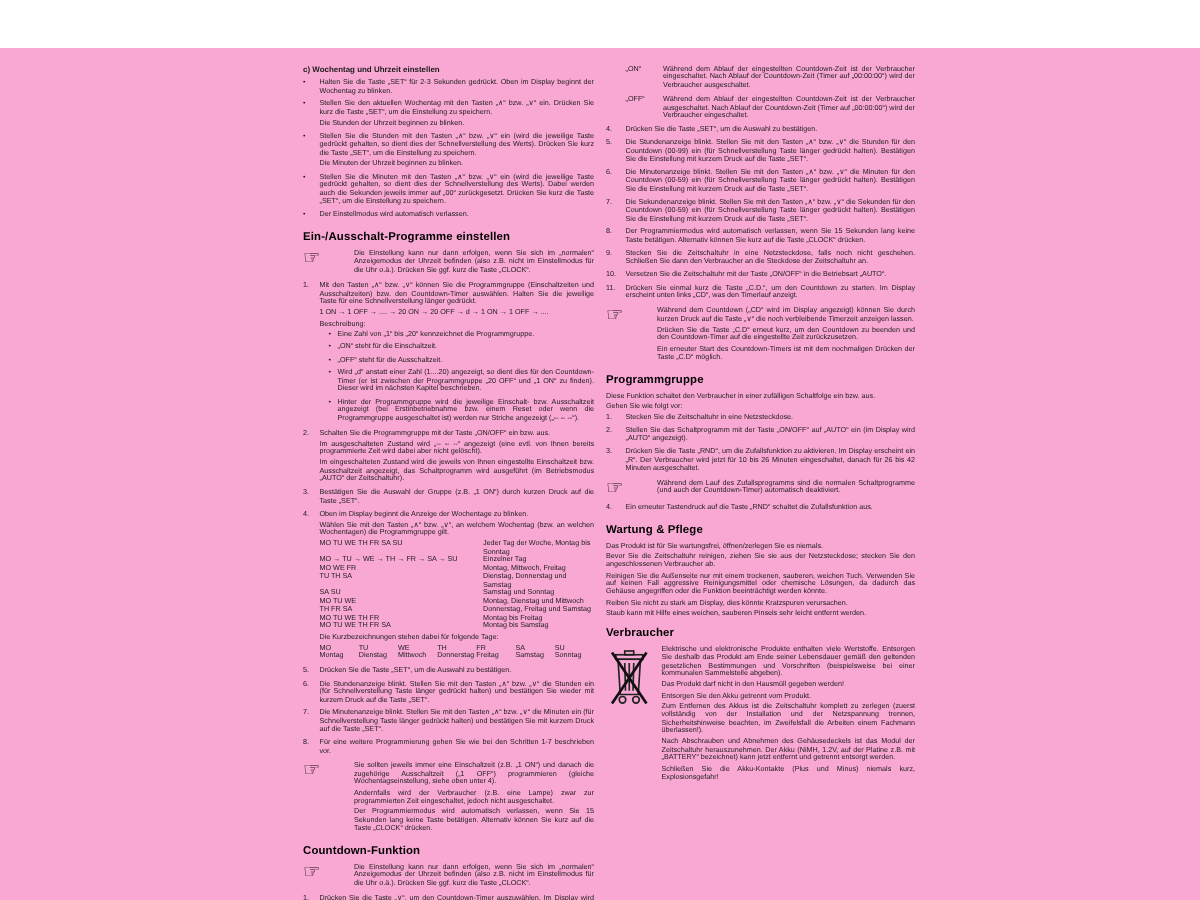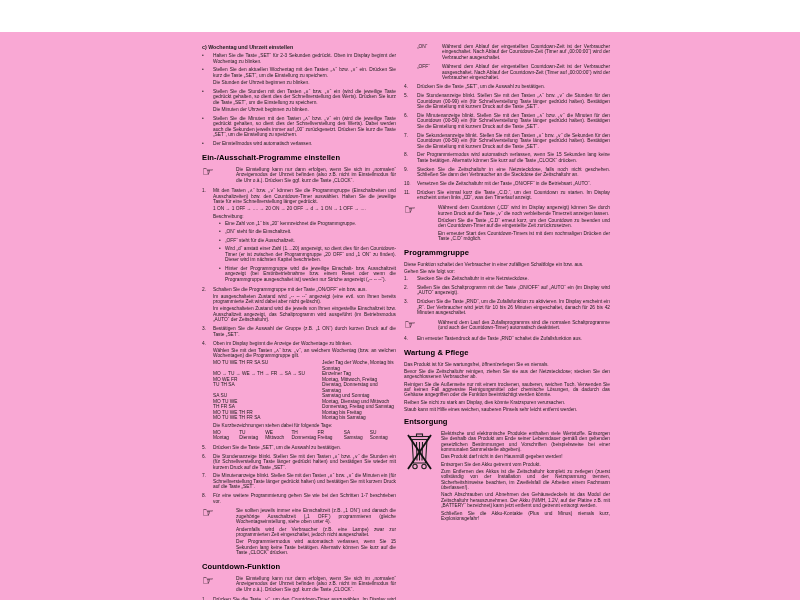--- a/index.html
+++ b/index.html
@@ -392,21 +392,21 @@
         </div>
     </div>
 
     <div class="head">Wartung &amp; Pflege</div>
     <p>Das Produkt ist für Sie wartungsfrei, öffnen/zerlegen Sie es niemals.</p>
     <p>Bevor Sie die Zeitschaltuhr reinigen, ziehen Sie sie aus der Netzsteckdose; stecken Sie den angeschlossenen Verbraucher ab.</p>
     <p>Reinigen Sie die Außenseite nur mit einem trockenen, sauberen, weichen Tuch. Verwenden Sie auf keinen Fall aggressive Reinigungsmittel oder chemische Lösungen, da dadurch das Gehäuse angegriffen oder die Funktion beeinträchtigt werden könnte.</p>
     <p>Reiben Sie nicht zu stark am Display, dies könnte Kratzspuren verursachen.</p>
     <p>Staub kann mit Hilfe eines weichen, sauberen Pinsels sehr leicht entfernt werden.</p>
 
-    <div class="head">Entsorgung</div>
+    <div class="head">Verbraucher</div>
     <div class="disp-wrap">
       <svg class="weee" width="25" height="42" viewBox="0 0 25 42">
         <g fill="none" stroke="#222" stroke-width="1.1">
           <rect x="9.5" y="1" width="6" height="2.5"></rect>
           <rect x="3.5" y="3.5" width="18" height="3"></rect>
           <path d="M5 6.5 L6.5 30 L18.5 30 L20 6.5 Z"></path>
           <line x1="9.5" y1="9" x2="10" y2="27.5"></line>
           <line x1="12.5" y1="9" x2="12.5" y2="27.5"></line>
           <line x1="15.5" y1="9" x2="15" y2="27.5"></line>
           <circle cx="8" cy="33.5" r="2.2"></circle>

